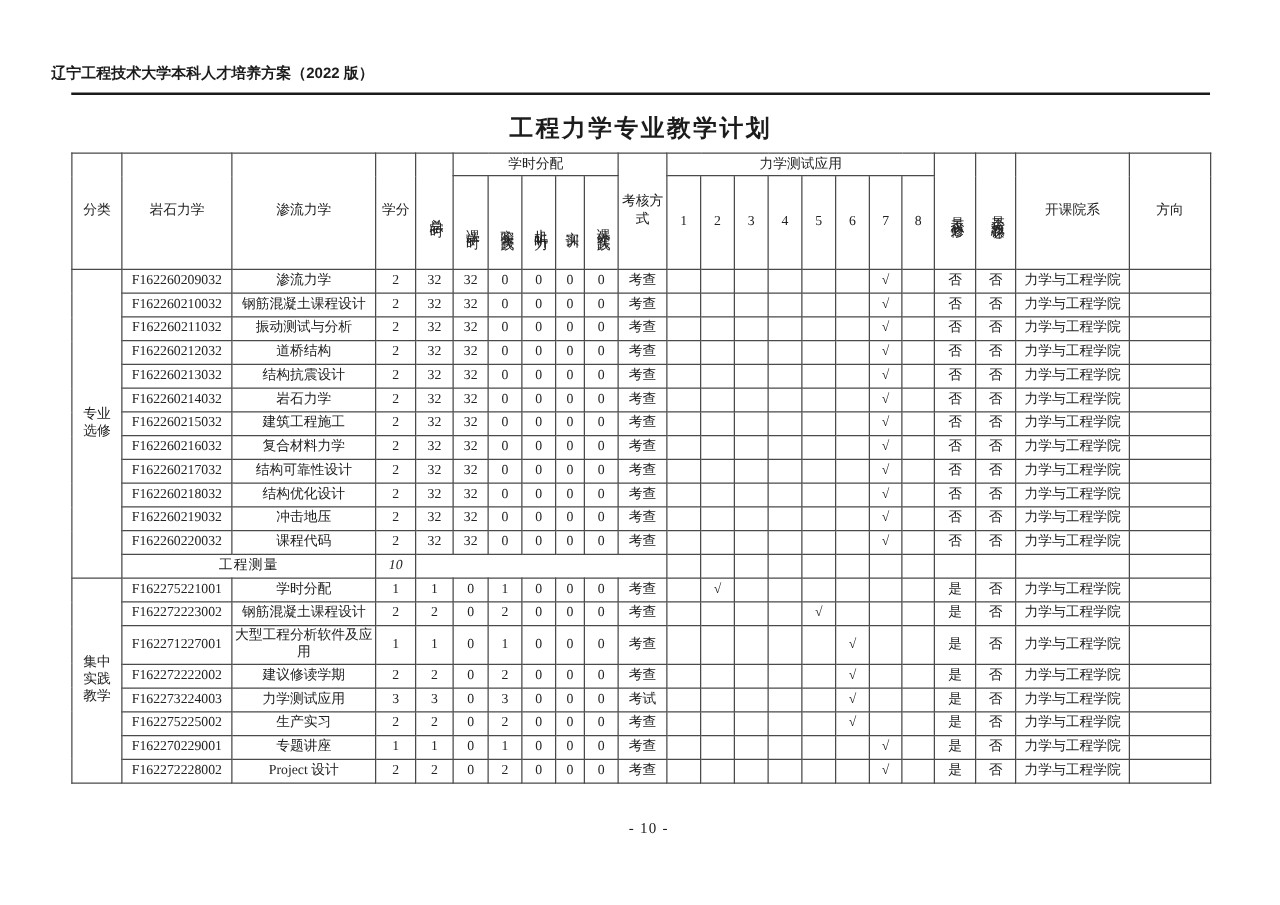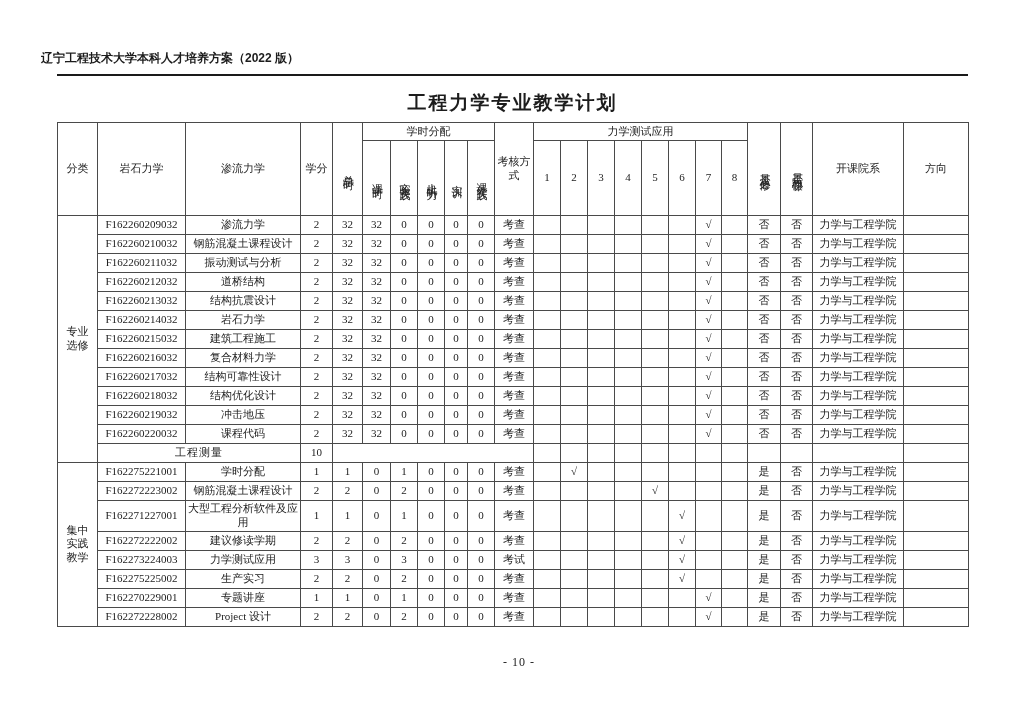--- a/index.html
+++ b/index.html
@@ -35,21 +35,21 @@
   table.plan thead tr.group-row th { height: 18px; }
   table.plan thead tr.col-row th { height: 75px; }
   table.plan tbody td { height: 19px; }
   th.vert {
     writing-mode: vertical-rl; text-orientation: upright; letter-spacing: 2px;
     padding: 2px 0;
   }
   td.name-cell { text-align: left; padding-left: 5px; }
   td.cat-cell { line-height: 1.6; }
   td.summary-label { letter-spacing: 1px; }
-  td.bold { font-weight: bold; }
+  td.bold { font-weight: bold; font-style: italic; }
   .page-number {
     position: absolute; top: 655px; left: 0; width: 1024px;
     text-align: center; font-size: 12px; letter-spacing: 1px; padding-left: 14px;
   }
 </style>
 </head>
 <body>
 
 <div class="page">
 

